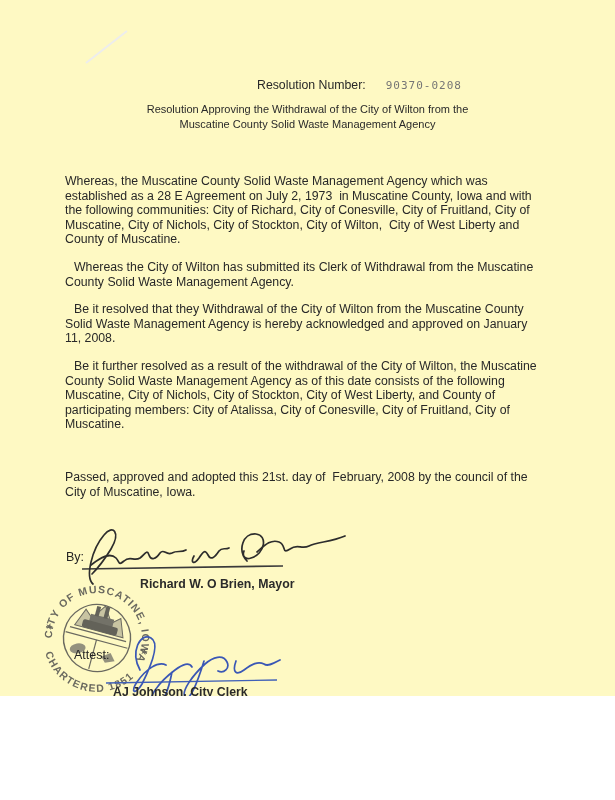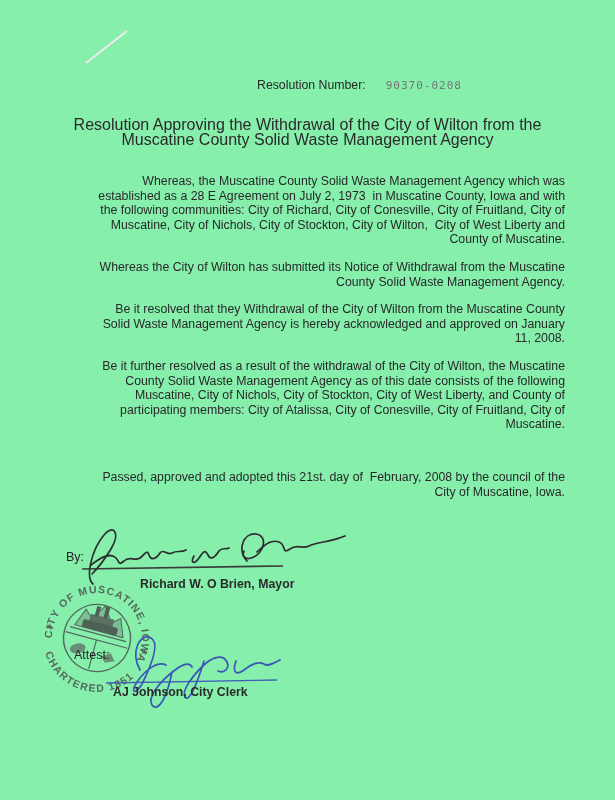--- a/index.html
+++ b/index.html
@@ -1,43 +1,43 @@
 <!DOCTYPE html>
 <html><head>
 <meta charset="utf-8">
 <style>
   html,body{margin:0;padding:0;background:#ffffff;}
   .page{
     position:relative;
-    width:615px;height:800px;
-    background:#86efac;
+    width:615px;height:696px;
+    background:#fef9c3;
     overflow:hidden;
     font-family:"Liberation Sans", sans-serif;
     color:#282828;
   }
   
   .artifact{
     position:absolute;left:86px;top:62px;width:52px;height:2px;
     background:#ededed;transform:rotate(-38deg);transform-origin:left center;
   }
   .res-line{
     position:absolute;left:257px;top:78px;
     font-size:12.3px;white-space:pre;
   }
   .res-line .num{
     font-family:"DejaVu Sans Mono", monospace;
     font-size:11px;color:#757575;letter-spacing:1px;margin-left:20px;
   }
   .doc-title{
-    position:absolute;left:0;top:118px;width:615px;
-    text-align:center;font-size:16px;line-height:14.6px;color:#2a2a2a;
+    position:absolute;left:0;top:102px;width:615px;
+    text-align:center;font-size:11px;line-height:14.6px;color:#2a2a2a;
   }
   .paras{
     position:absolute;left:65px;top:174px;width:500px;
-    font-size:12.3px;line-height:14.6px;text-align:right;
+    font-size:12.3px;line-height:14.6px;
   }
   .para{margin:0 0 13px 0;}
   .para.extra-space{padding-top:25px;}
   .line{white-space:pre;}
   .line.indent{padding-left:9px;}
   .sig-label{position:absolute;font-size:12.5px;color:#242424;}
   .by-label{left:66px;top:550px;}
   .attest-label{left:74px;top:648px;z-index:4;}
   .name-line{position:absolute;font-size:12.3px;color:#2a2a2a;white-space:pre;font-weight:bold;}
   .mayor-name{left:140px;top:577px;}
@@ -62,21 +62,21 @@
 
   <div class="paras">
       <div class="para">
         <div class="line">Whereas, the Muscatine County Solid Waste Management Agency which was</div>
         <div class="line">established as a 28 E Agreement on July 2, 1973  in Muscatine County, Iowa and with</div>
         <div class="line">the following communities: City of Richard, City of Conesville, City of Fruitland, City of</div>
         <div class="line">Muscatine, City of Nichols, City of Stockton, City of Wilton,  City of West Liberty and</div>
         <div class="line">County of Muscatine.</div>
       </div>
       <div class="para">
-        <div class="line indent">Whereas the City of Wilton has submitted its Notice of Withdrawal from the Muscatine</div>
+        <div class="line indent">Whereas the City of Wilton has submitted its Clerk of Withdrawal from the Muscatine</div>
         <div class="line">County Solid Waste Management Agency.</div>
       </div>
       <div class="para">
         <div class="line indent">Be it resolved that they Withdrawal of the City of Wilton from the Muscatine County</div>
         <div class="line">Solid Waste Management Agency is hereby acknowledged and approved on January</div>
         <div class="line">11, 2008.</div>
       </div>
       <div class="para">
         <div class="line indent">Be it further resolved as a result of the withdrawal of the City of Wilton, the Muscatine</div>
         <div class="line">County Solid Waste Management Agency as of this date consists of the following</div>

